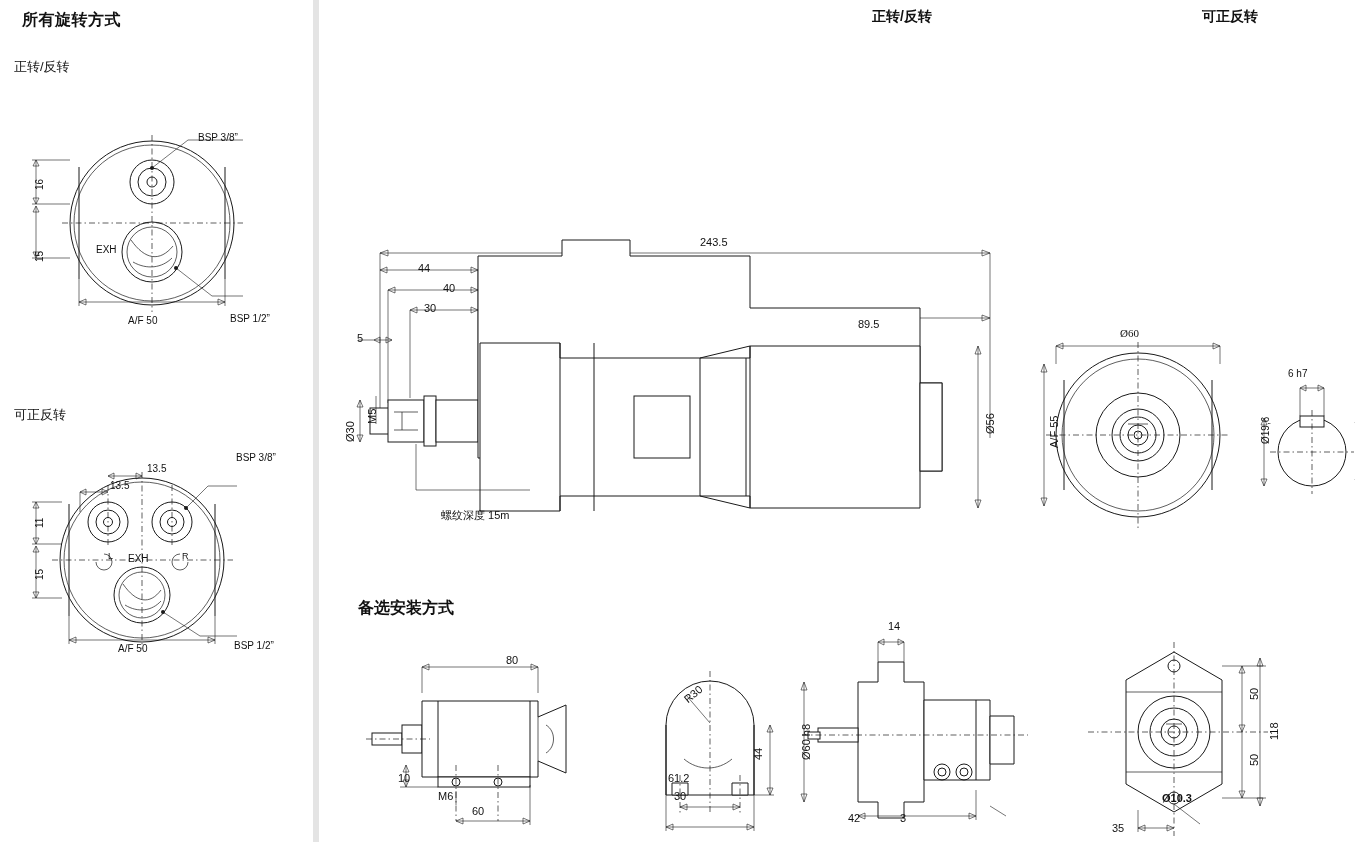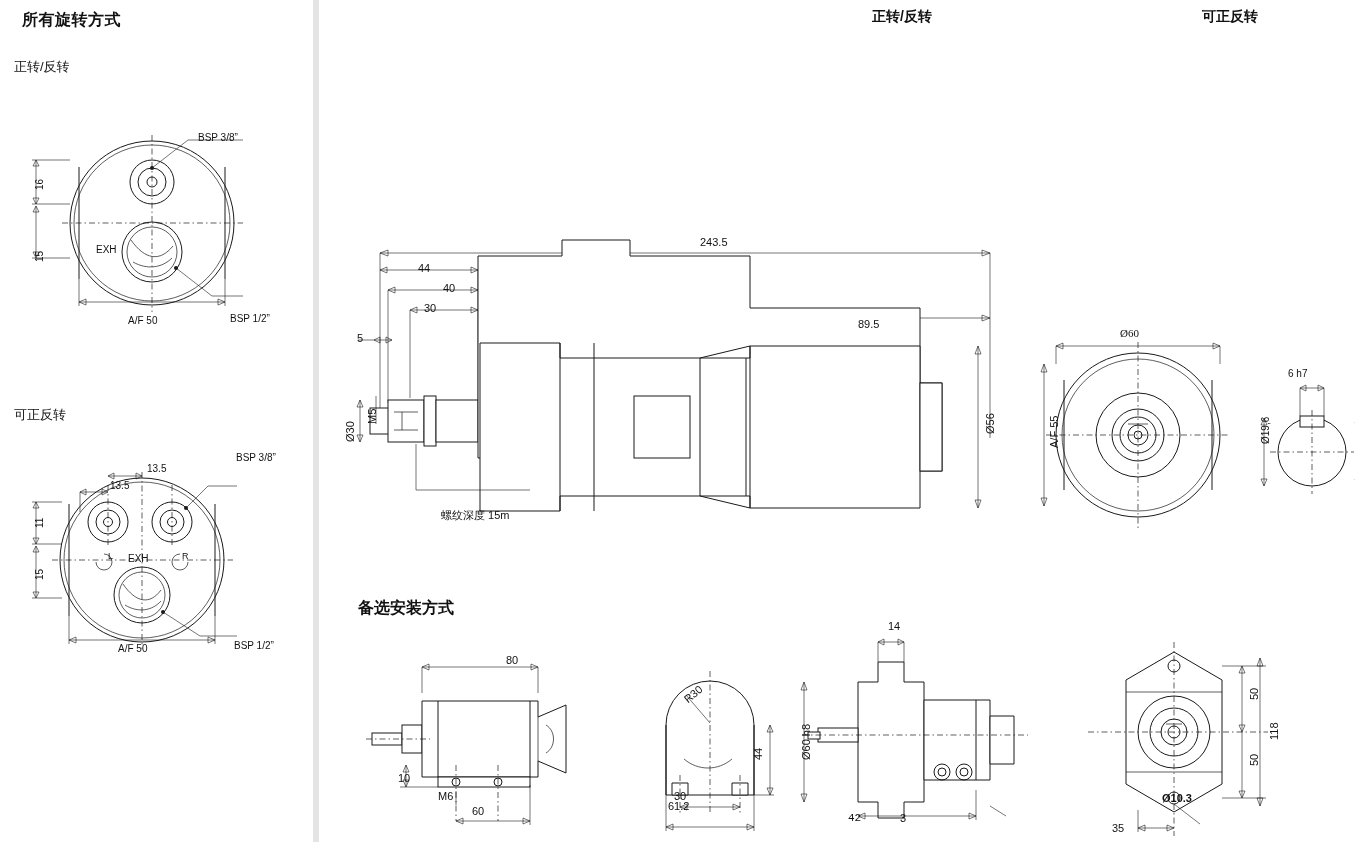--- a/index.html
+++ b/index.html
@@ -396,21 +396,21 @@
     <path class="ln-dim" d="M26 172 L114 172"></path>
     <path class="ln-dim" d="M26 172 L33 169 L33 175 Z" fill="#1a1a1a"></path>
     <path class="ln-dim" d="M114 172 L107 169 L107 175 Z" fill="#1a1a1a"></path>
     <path class="ln-dim" d="M26 140 L26 176"></path>
     <path class="ln-dim" d="M114 140 L114 176"></path>
   </svg>
 
   <div class="t fs11" style="left:683px; top:688px; transform:rotate(-40deg);">R30</div>
   <div class="t fs11 rot90" style="left:752px; top:760px;">44</div>
   <div class="t fs11" style="left:674px; top:790px;">30</div>
-  <div class="t fs11" style="left:668px; top:800px;">61.2</div>
+  <div class="t fs11" style="left:668px; top:772px;">61.2</div>
 
   <svg width="240" height="210" style="position:absolute; left:800px; top:620px;">
 
     <path class="ln-dim" d="M78 22 L104 22"></path>
     <path class="ln-dim" d="M78 22 L84 19 L84 25 Z" fill="#1a1a1a"></path>
     <path class="ln-dim" d="M104 22 L98 19 L98 25 Z" fill="#1a1a1a"></path>
     <path class="ln-dim" d="M78 22 L78 42"></path>
     <path class="ln-dim" d="M104 22 L104 42"></path>
 
     <path class="ln fillw" d="M78 42 L104 42 L104 62 L124 62 L124 182 L104 182 L104 198 L78 198 L78 182 L58 182 L58 62 L78 62 Z"></path>
@@ -434,21 +434,21 @@
     <path class="ln-dim" d="M176 170 L176 200"></path>
     <path class="ln-dim" d="M190 186 L206 196"></path>
 
     <path class="ln-dim" d="M4 62 L4 182"></path>
     <path class="ln-dim" d="M4 62 L1 70 L7 70 Z" fill="#1a1a1a"></path>
     <path class="ln-dim" d="M4 182 L1 174 L7 174 Z" fill="#1a1a1a"></path>
   </svg>
 
   <div class="t fs11" style="left:888px; top:620px;">14</div>
   <div class="t fs11 rot90" style="left:800px; top:760px;">Ø60 h8</div>
-  <div class="t fs11" style="left:848px; top:812px;font-family:Liberation Mono, monospace;">42</div>
+  <div class="t fs11" style="left:848px; top:812px;">42</div>
   <div class="t fs11" style="left:900px; top:812px;">3</div>
 
   <svg width="230" height="210" style="position:absolute; left:1070px; top:640px;">
     <path class="ln fillw" d="M56 40 L104 12 L152 40 L152 144 L104 172 L56 144 Z"></path>
     <path class="ln-thin" d="M56 52 L152 52"></path>
     <path class="ln-thin" d="M56 132 L152 132"></path>
     <circle class="ln" cx="104" cy="92" r="36"></circle>
     <circle class="ln" cx="104" cy="92" r="24"></circle>
     <circle class="ln" cx="104" cy="92" r="13"></circle>
     <circle class="ln" cx="104" cy="92" r="6"></circle>

